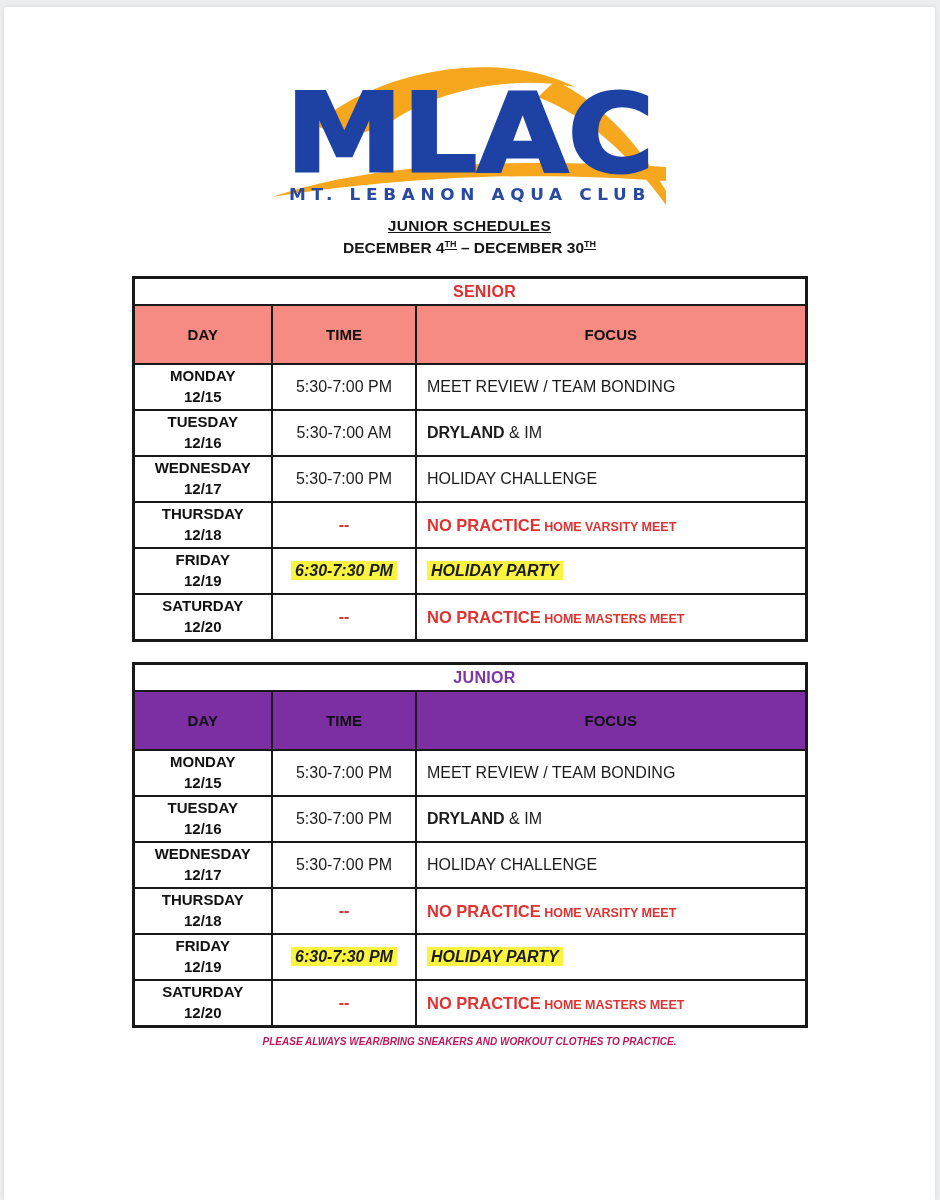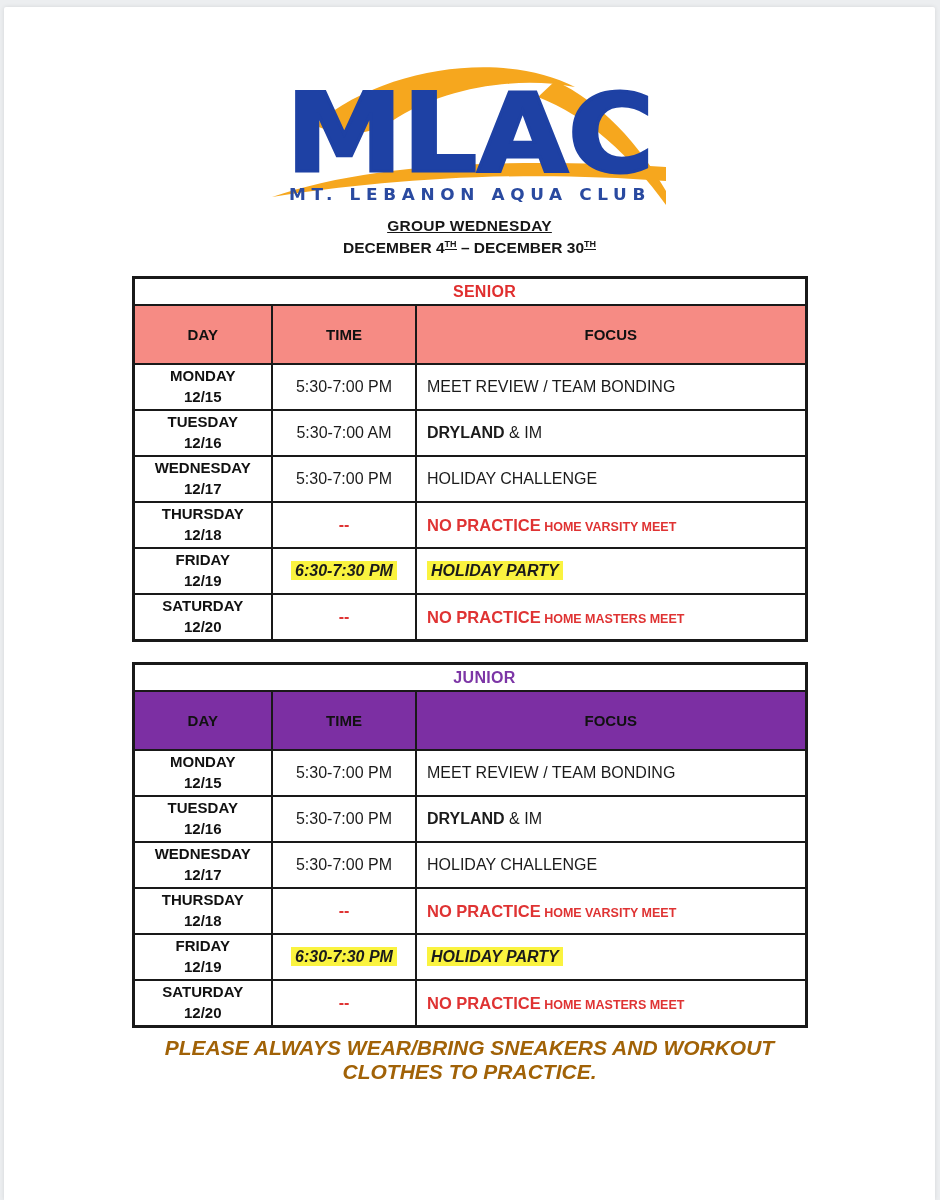--- a/index.html
+++ b/index.html
@@ -22,41 +22,41 @@
   .sched th{height:25px;font-size:15px;font-weight:bold;color:#111;text-align:center;padding:16px;}
   .sched tbody.rows td{height:44px;padding:0;}
   td.day{text-align:center;font-weight:bold;font-size:15px;line-height:1.38;color:#111;border-radius:13px;}
   td.time{text-align:center;font-size:16px;color:#1b1b1b;}
   td.time.dash{color:var(--red);font-weight:bold;}
   td.focus{text-align:left;padding-left:10px !important;font-size:16px;color:#1b1b1b;}
   td.focus b{font-weight:bold;}
   .np-main{color:var(--red);font-size:16.5px;font-weight:600;}
   .np-sub{color:var(--red);font-size:12.5px;font-weight:600;}
   .hl{background:var(--yellow);font-style:italic;font-weight:600;padding:1px 4px;color:#1b1b1b;}
-  .footer-note{width:690px;margin:8px auto 0;text-align:center;font-size:21px;
-    font-weight:bold;font-style:italic;color:#a16207;}
+  .footer-note{width:690px;margin:8px auto 0;text-align:center;font-size:10px;
+    font-weight:bold;font-style:italic;color:#be185d;}
 </style>
 </head>
 <body>
 
 <div class="page">
 
   <div class="logo-wrap">
     <svg width="400" height="152" viewBox="0 0 400 152">
       <g>
         <path id="swoosh-top" fill="#F6A71E" d="M45,66 C115,6 235,-8 305,28 C245,16 170,30 122,62 C96,79 65,77 45,66 Z"></path>
         <path id="swoosh-right" fill="#F6A71E" d="M285,22 C330,42 370,86 396,132 L396,146 C360,96 318,58 268,38 Z"></path>
         <path id="swoosh-bottom" fill="#F6A71E" d="M2,138 C95,106 230,98 396,108 L396,122 C240,110 105,122 2,138 Z"></path>
       </g>
       <text x="200" y="112" text-anchor="middle" textLength="368" lengthAdjust="spacingAndGlyphs" font-family="DejaVu Sans, sans-serif" font-size="108" font-weight="bold" fill="#1E41A4" stroke="#1E41A4" stroke-width="3">MLAC</text>
       <text x="200" y="141" text-anchor="middle" textLength="362" lengthAdjust="spacingAndGlyphs" font-family="DejaVu Sans, sans-serif" font-size="15" font-weight="bold" fill="#2A4AA0" letter-spacing="5">MT. LEBANON AQUA CLUB</text>
     </svg>
   </div>
 
-  <h1 class="doc-title">GROUP WEDNESDAY</h1>
+  <h1 class="doc-title">JUNIOR SCHEDULES</h1>
 
   <div class="doc-dates"><span>DECEMBER 4</span><sup>TH</sup><span> – </span><span>DECEMBER 30</span><sup>TH</sup></div>
 
   <table class="sched first">
     <colgroup>
         <col style="width:139px">
         <col style="width:144px">
         <col style="width:390px">
       </colgroup>
     <thead>

